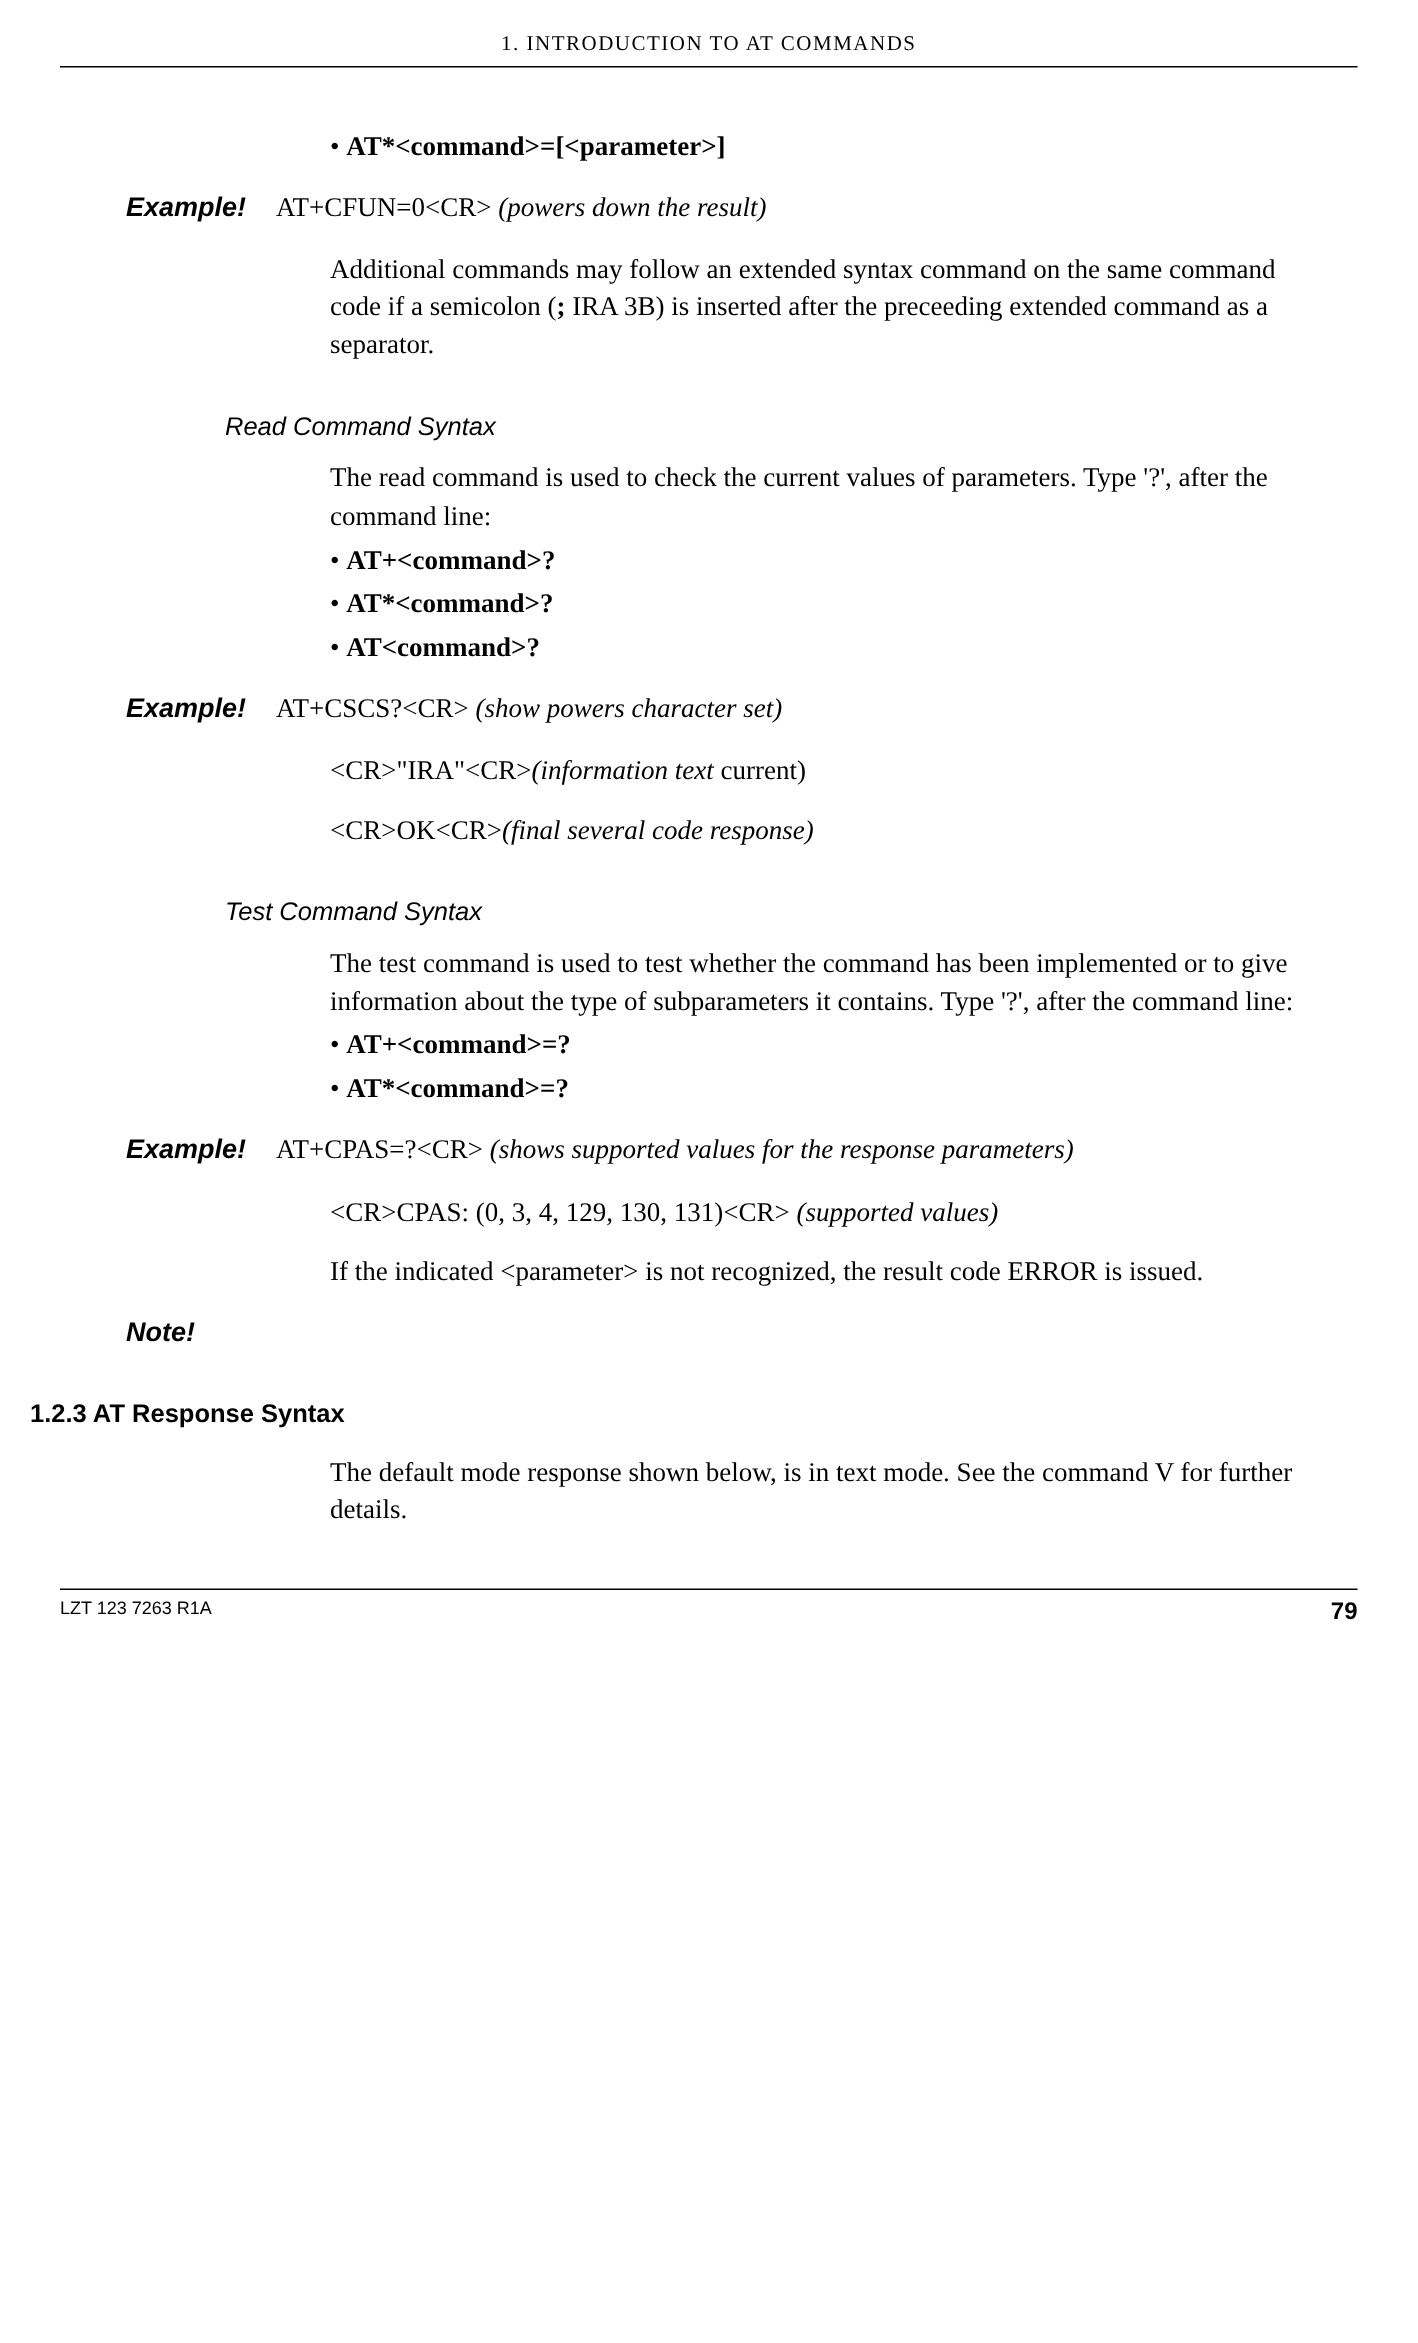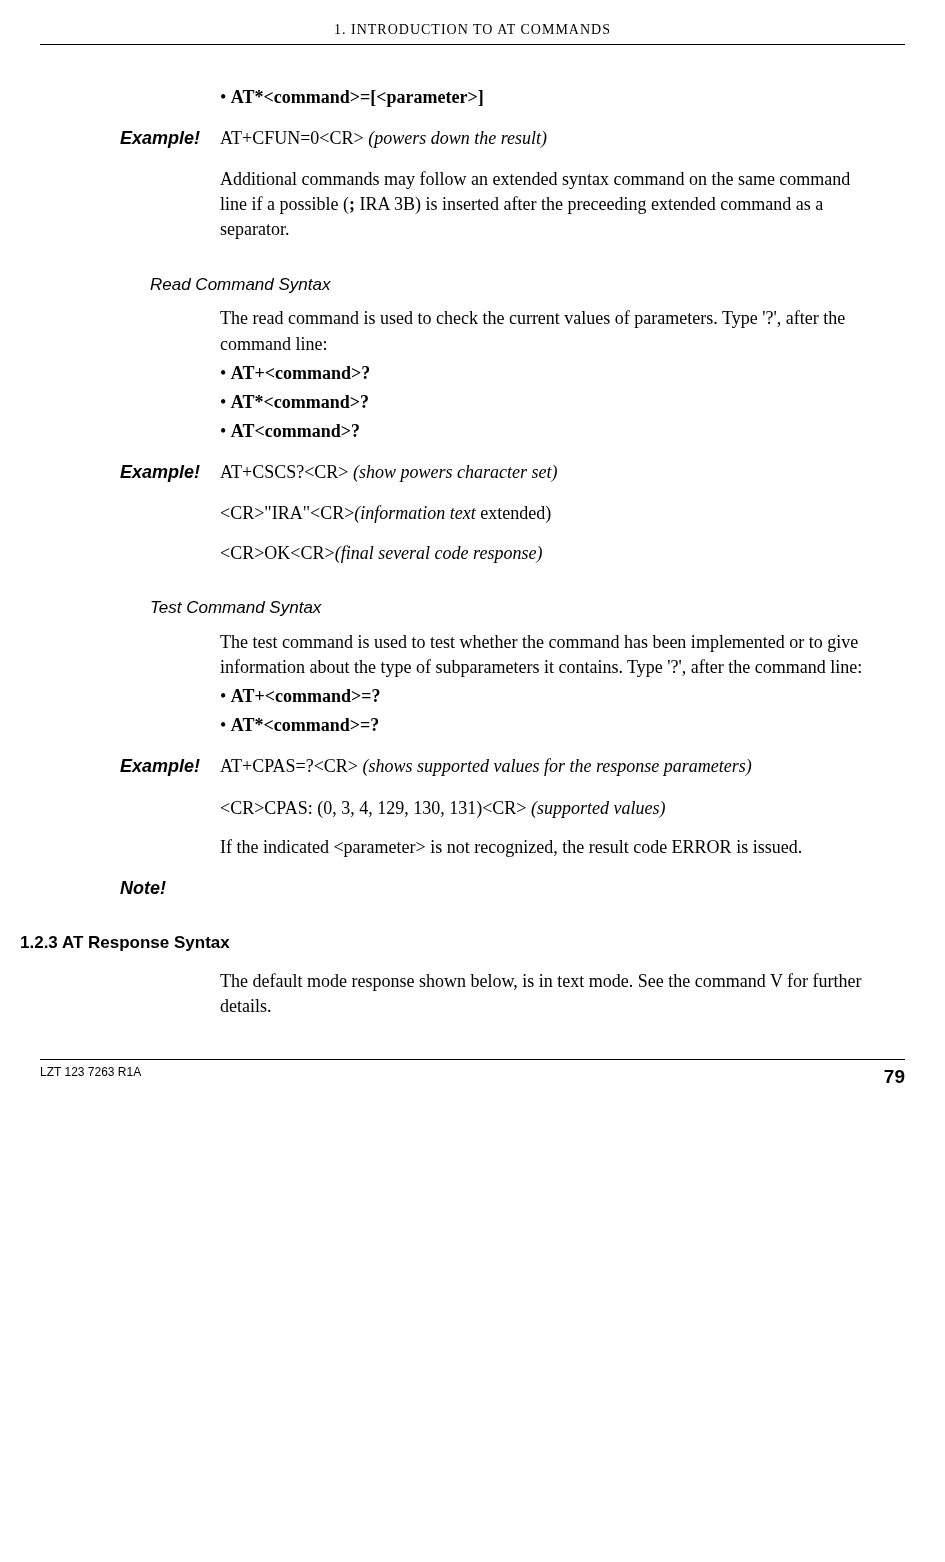--- a/index.html
+++ b/index.html
@@ -45,21 +45,21 @@
     display: flex;
     margin: 16px 0;
   }
   .example-label, .note-label {
     font-family: Arial, Helvetica, sans-serif;
     font-weight: bold;
     font-style: italic;
     width: 100px;
     flex-shrink: 0;
     text-align: left;
-    margin-left: 80px;
+    margin-left: 44px;
   }
   .example-body, .note-body {
     flex: 1;
     margin-right: 25px;
   }
   .para {
     margin: 14px 0;
   }
   .subheading {
     font-family: Arial, Helvetica, sans-serif;
@@ -81,21 +81,21 @@
     margin: 40px 0 4px 0;
   }
   .footer {
     display: flex;
     justify-content: space-between;
     font-family: Arial, Helvetica, sans-serif;
     font-size: 12px;
   }
   .footer .pg {
     font-weight: bold;
-    font-size: 19px;
+    font-size: 16px;
   }
 </style>
 </head>
 <body>
 
 <div class="header-title">1. INTRODUCTION TO AT COMMANDS</div>
 <hr class="header-rule">
 
 <div class="content">
   <ul class="bullet-list">
@@ -105,21 +105,21 @@
 
 <div class="example-row">
   <div class="example-label">Example!</div>
   <div class="example-body">
     <span>AT+CFUN=0&lt;CR&gt; </span><span class="italic">(powers down the result)</span>
   </div>
 </div>
 
 <div class="content">
   <div class="para">
-    <span>Additional commands may follow an extended syntax command on the same command line if a possible (</span><span class="bold">;</span><span> IRA 3B) is inserted after the preceeding extended command as a separator.</span>
+    <span>Additional commands may follow an extended syntax command on the same command code if a semicolon (</span><span class="bold">;</span><span> IRA 3B) is inserted after the preceeding extended command as a separator.</span>
   </div>
 </div>
 
 <div class="subheading">Read Command Syntax</div>
 
 <div class="content">
   <div>The read command is used to check the current values of parameters. Type '?', after the command line:</div>
   <ul class="bullet-list">
     <li>AT+&lt;command&gt;?</li>
     <li>AT*&lt;command&gt;?</li>
@@ -129,21 +129,21 @@
 
 <div class="example-row">
   <div class="example-label">Example!</div>
   <div class="example-body">
     <span>AT+CSCS?&lt;CR&gt; </span><span class="italic">(show powers character set)</span>
   </div>
 </div>
 
 <div class="content">
   <div class="para">
-    <span>&lt;CR&gt;"IRA"&lt;CR&gt;</span><span class="italic">(information text </span><span>extended)</span>
+    <span>&lt;CR&gt;"IRA"&lt;CR&gt;</span><span class="italic">(information text </span><span>current)</span>
   </div>
   <div class="para">
     <span>&lt;CR&gt;OK&lt;CR&gt;</span><span class="italic">(final several code response)</span>
   </div>
 </div>
 
 <div class="subheading">Test Command Syntax</div>
 
 <div class="content">
   <div>The test command is used to test whether the command has been implemented or to give information about the type of subparameters it contains. Type '?', after the command line:</div>

